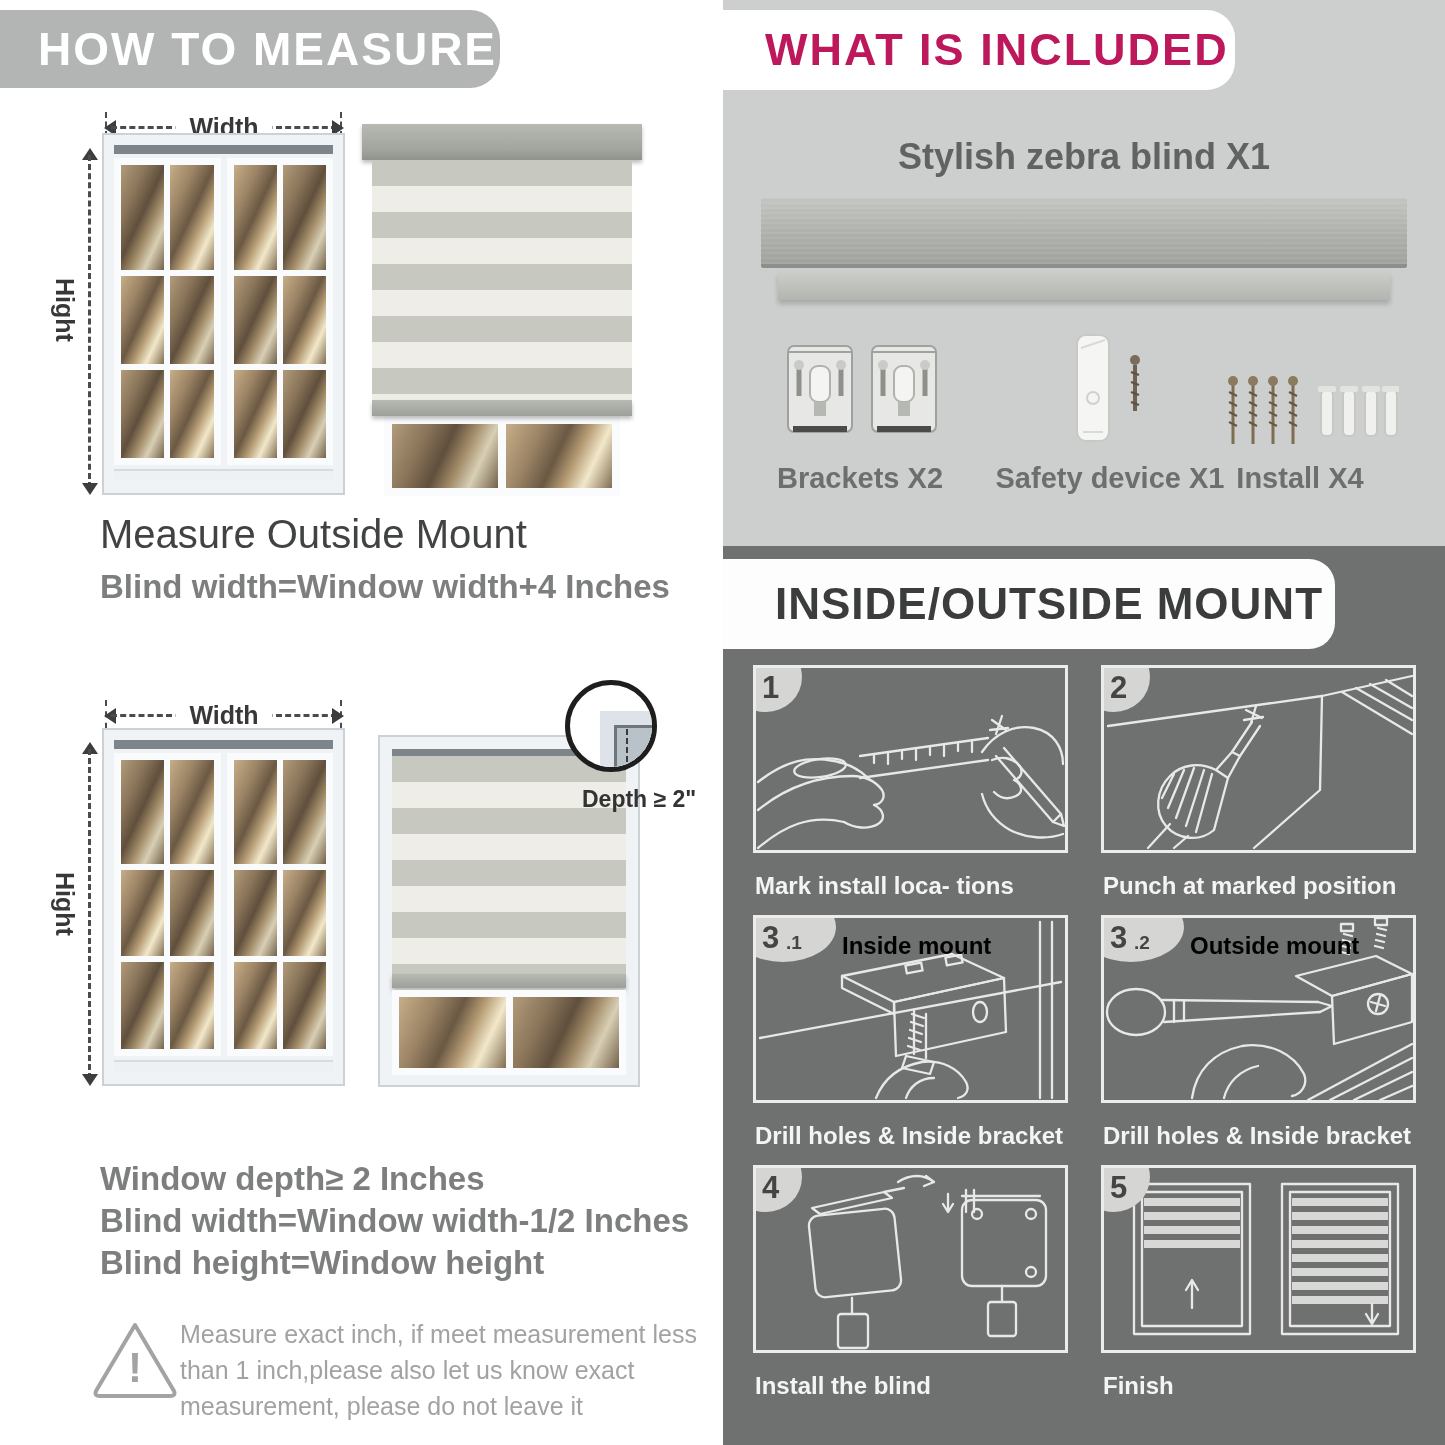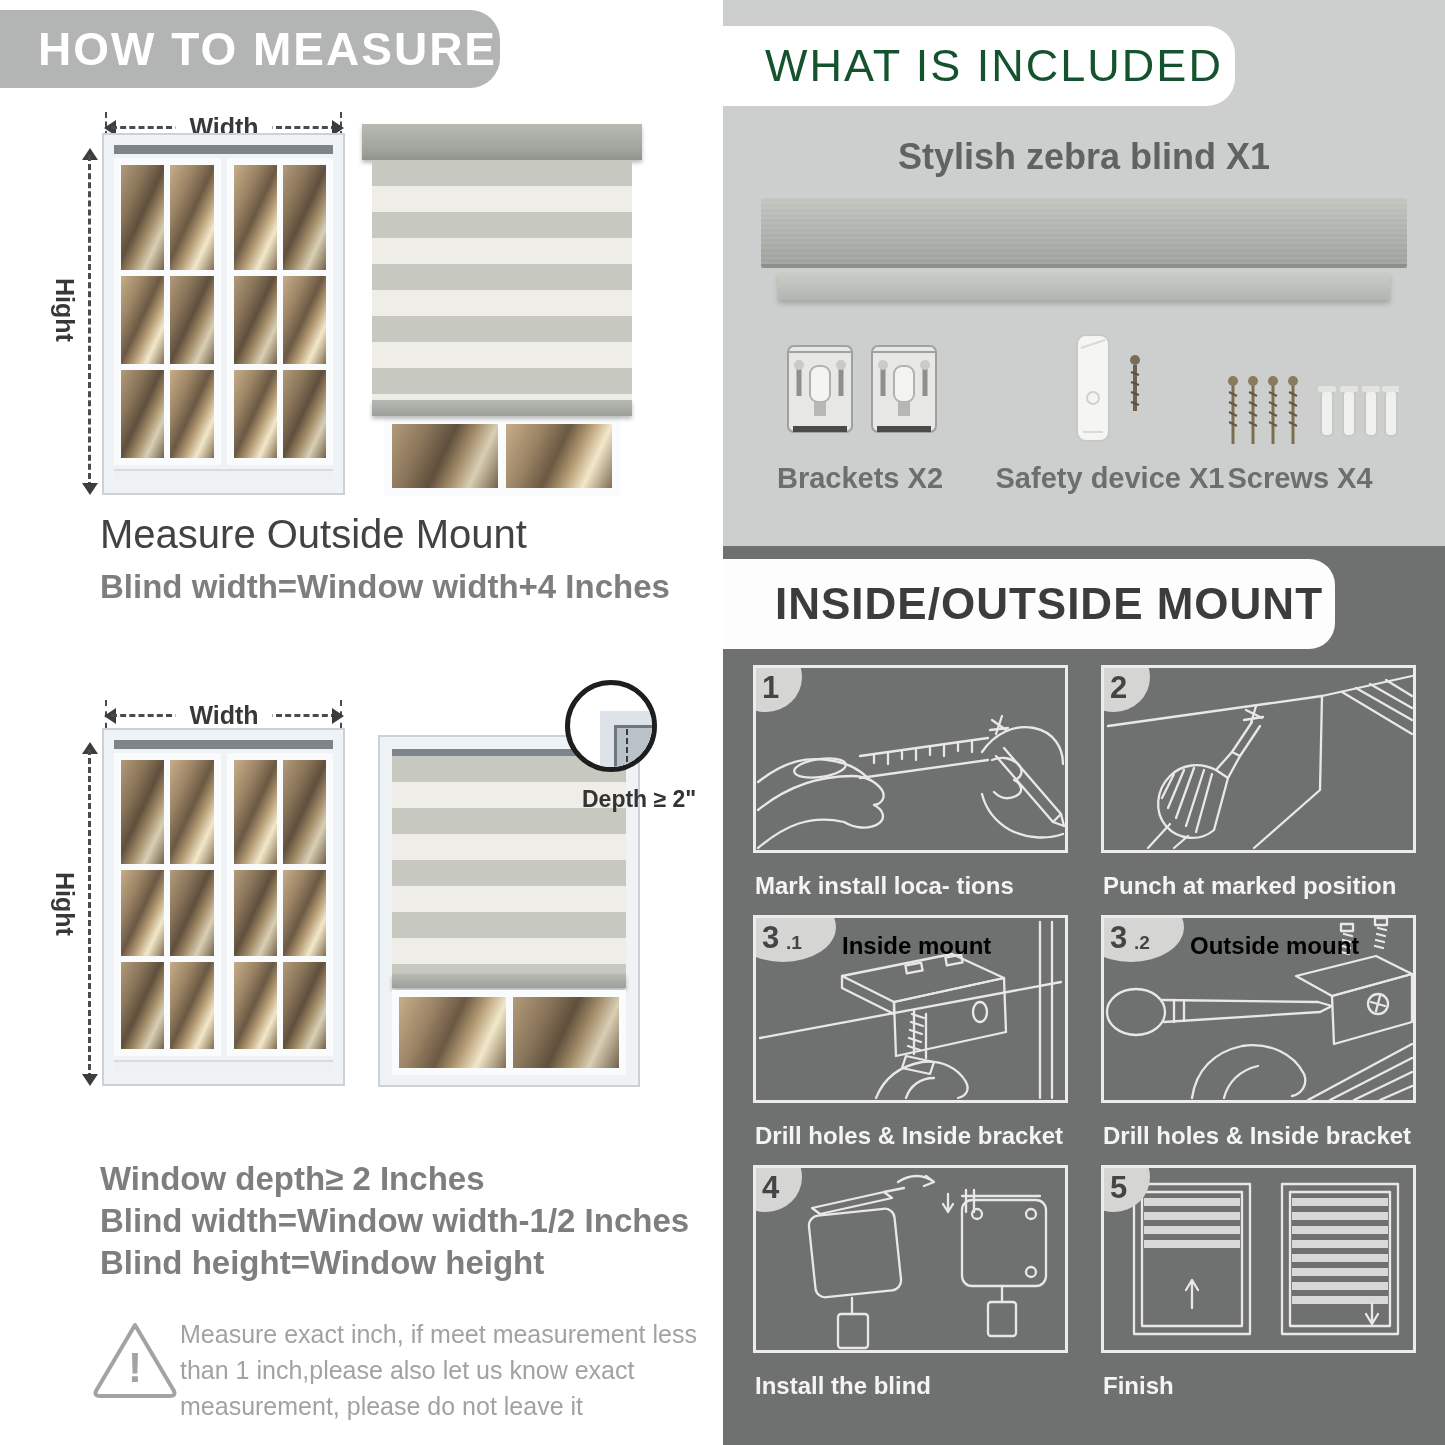--- a/index.html
+++ b/index.html
@@ -64,22 +64,22 @@
   .depth-circle .c2 { position:absolute; left:44px; top:40px; right:-6px; bottom:-6px; background:#b9c2c9; border-left:3px solid #6f777d; border-top:3px solid #6f777d; }
   .depth-circle .dash { position:absolute; left:56px; top:44px; height:42px; border-left:2px dashed #3a3a3a; }
   .depth-label { position:absolute; font-size:23px; font-weight:bold; color:#333333; white-space:nowrap; }
 
   .warn-line { position:absolute; font-size:25px; color:#a1a3a2; white-space:nowrap; }
 
   
   .right-top { position:absolute; left:723px; top:0; width:722px; height:546px; background:#cdcfce; }
   .included-header {
     position:absolute; left:0; top:10px; width:512px; height:80px; background:#ffffff;
-    border-radius:0 28px 28px 0; color:#14532d; font-size:45px; font-weight:normal;
-    line-height:80px; padding-left:42px; letter-spacing:2px; white-space:nowrap;margin-top:16px;
+    border-radius:0 28px 28px 0; color:#be185d; font-size:45px; font-weight:bold;
+    line-height:80px; padding-left:42px; letter-spacing:2px; white-space:nowrap;
   }
   .product-label { position:absolute; left:40px; right:40px; top:136px; text-align:center; font-size:36px; font-weight:bold; color:#616362; }
   .rail-main {
     position:absolute; left:38px; top:198px; width:646px; height:70px; border-radius:2px;
     background:repeating-linear-gradient(0deg, rgba(255,255,255,.07) 0 2px, rgba(0,0,0,0) 2px 5px),
                linear-gradient(180deg,#c3c5c1 0%,#aeb0ac 55%,#a0a29e 100%);
     border-bottom:4px solid #8d8f8b;
   }
   .rail-under {
     position:absolute; left:55px; top:272px; width:612px; height:28px;
@@ -291,21 +291,21 @@
       <g fill="#e2e4e0">
           <rect x="95" y="14" width="18" height="6" rx="2"></rect>
           <rect x="117" y="14" width="18" height="6" rx="2"></rect>
           <rect x="139" y="14" width="18" height="6" rx="2"></rect>
           <rect x="159" y="14" width="18" height="6" rx="2"></rect>
         </g>
     </svg>
 
     <div class="hw-label" style="left:37px; width:200px;">Brackets X2</div>
     <div class="hw-label" style="left:267px; width:240px;">Safety device X1</div>
-    <div class="hw-label" style="left:487px; width:180px;">Screws X4</div>
+    <div class="hw-label" style="left:487px; width:180px;">Install X4</div>
   </div>
 
   <div class="right-bottom">
     <div class="mount-header">INSIDE/OUTSIDE MOUNT</div>
 
     <div class="step-panel" style="left:30px; top:119px;">
       <svg class="sketch" width="309" height="182" viewBox="0 0 309 182">
         <g stroke="#e8e8e8" fill="none" stroke-width="2.3" stroke-linecap="round" stroke-linejoin="round">
           <path d="M2 114 C 30 92 52 88 78 93 C 95 96 104 102 112 110"></path>
           <path d="M2 142 C 34 116 66 108 96 108 C 110 108 120 114 126 122 C 130 129 126 136 118 137 C 128 142 130 151 122 156 C 112 162 98 160 88 154"></path>

